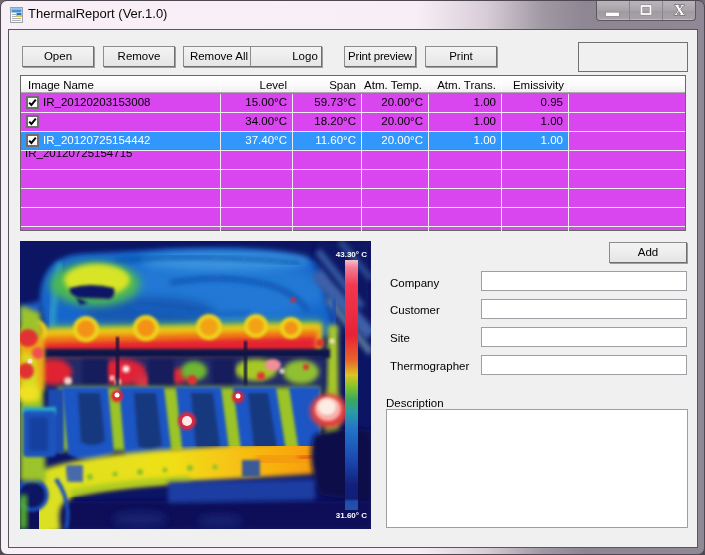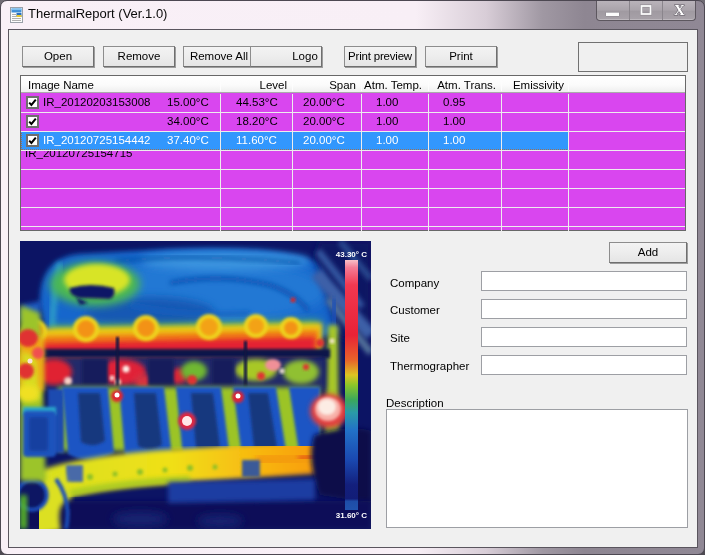--- a/index.html
+++ b/index.html
@@ -32,21 +32,21 @@
     border:1px solid #717171;background:#f0f0f0;}
   
   #list{position:absolute;left:19px;top:74px;width:666px;height:156px;
     background:#d946ef;border:1px solid #686868;}
   #lhead{position:absolute;left:0;top:0;width:664px;height:17px;
     background:linear-gradient(#ffffff,#fbfbfb 55%,#efefef);
     border-bottom:1px solid #ababab;}
   .hsep{position:absolute;top:2px;width:1px;height:13px;background:#b5b5b5;border-right:1px solid #fdfdfd;}
   .hcell{position:absolute;top:1px;height:15px;font-size:11.5px;color:#000;line-height:16px;}
   .row{position:absolute;left:0;width:664px;height:19px;font-size:11.5px;line-height:19px;color:#000;}
-  .cell{position:absolute;top:0;height:19px;}
+  .cell{position:absolute;top:0;height:19px;text-align:right;}
   .gridh{position:absolute;left:0;width:664px;height:1px;background:#ededed;}
   .gridv{position:absolute;top:18px;width:1px;background:#ededed;height:137px;}
   .cb{position:absolute;left:5px;top:3px;width:13px;height:13px;background:#fff;border:2px solid #6e6e6e;}
   .cb svg{position:absolute;left:0px;top:0px;}
   
   .lab{position:absolute;font-size:11.5px;color:#000;}
   .inp{position:absolute;left:480px;width:206px;height:20px;background:#fff;border:1px solid #9d9fa4;}
   #desc{position:absolute;left:385px;top:408px;width:302px;height:119px;background:#fff;border:1px solid #9d9fa4;}
   #addbtn{position:absolute;left:608px;top:241px;width:78px;height:21px;
     background:linear-gradient(#f3f3f3,#ededed 50%,#e5e5e5);
@@ -112,21 +112,21 @@
       </div>
 
       <div class="row" style="top:17px;">
         <div class="cb">
             <svg width="9" height="9" viewBox="0 0 9 9">
               <path d="M1.2 4.6 L3.4 7 L7.8 1.6" stroke="#000" stroke-width="2" fill="none"></path>
             </svg>
           </div>
         <div class="abs" style="left:22px;">IR_20120203153008</div>
         <div class="cell" style="left:146px;width:120px;">15.00°C</div>
-        <div class="cell" style="left:215px;width:120px;">44.53°C</div>
+        <div class="cell" style="left:215px;width:120px;">59.73°C</div>
         <div class="cell" style="left:282px;width:120px;">20.00°C</div>
         <div class="cell" style="left:355px;width:120px;">1.00</div>
         <div class="cell" style="left:422px;width:120px;">0.95</div>
       </div>
       <div class="row" style="top:36px;">
         <div class="cb">
             <svg width="9" height="9" viewBox="0 0 9 9">
               <path d="M1.2 4.6 L3.4 7 L7.8 1.6" stroke="#000" stroke-width="2" fill="none"></path>
             </svg>
           </div>

